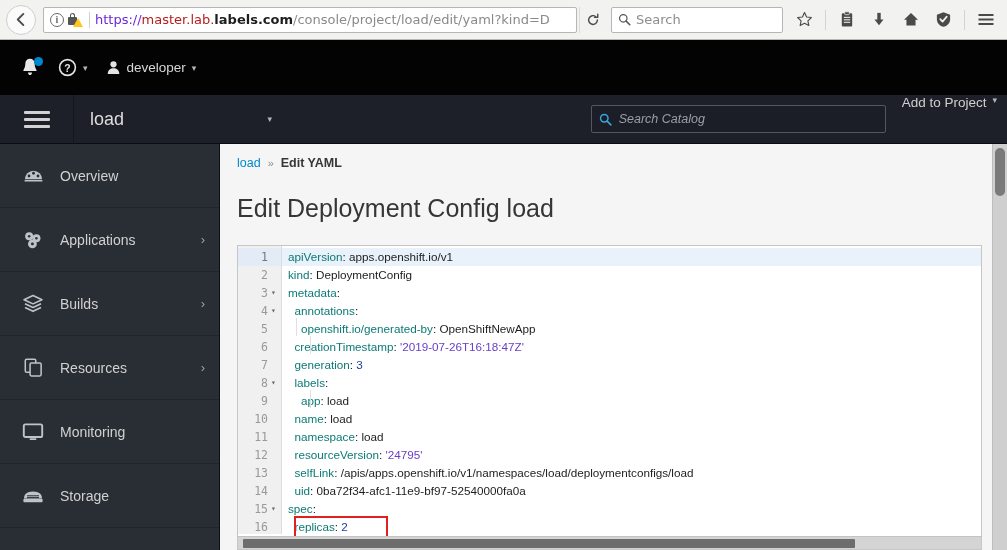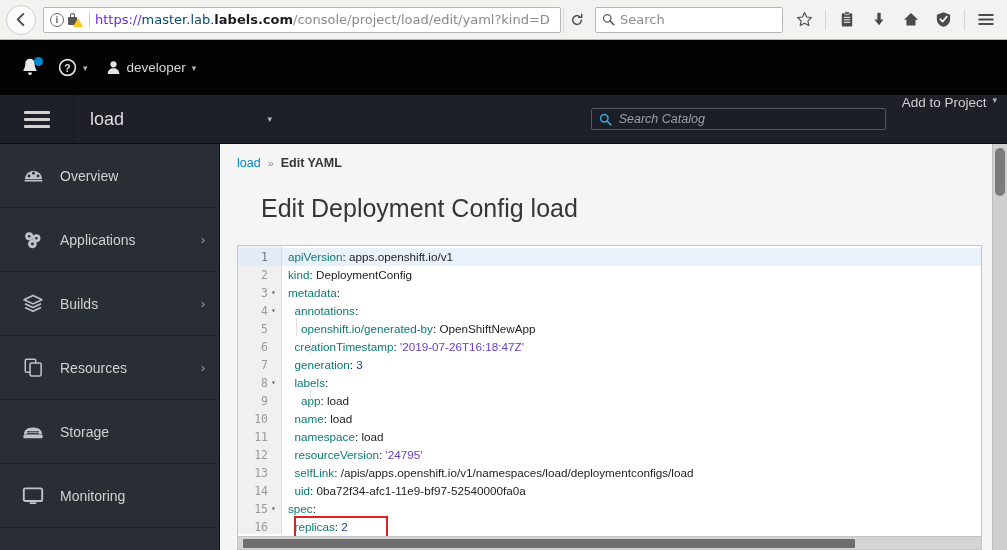--- a/index.html
+++ b/index.html
@@ -56,29 +56,29 @@
     border-bottom: 9px solid #ffc61e;
   }
   .url-sep { width: 1px; height: 16px; background: #d0d0d0; margin: 0 5px 0 2px; flex: none; }
   .url-text {
     font-size: 13px; color: #8a8a8a; white-space: nowrap;
     overflow: hidden; flex: 1 1 auto;
     font-family: "DejaVu Sans", sans-serif;
   }
   .url-text b { color: #1d1d1d; font-weight: bold; }
   .url-text .proto { color: #6d28d9; }
-  .url-text .host { color: #0c4a6e; }
+  .url-text .host { color: #b91c1c; }
   .reload-btn {
     width: 26px; height: 26px; flex: none;
     display: flex; align-items: center; justify-content: center;
     color: #4a4a4a; font-size: 15px; margin-left: 2px;
     border-left: 1px solid #dcdcdc;
   }
   .searchbar {
-    width: 188px; height: 26px; flex: none; margin-left: 6px;
+    width: 172px; height: 26px; flex: none; margin-left: 6px;
     background: #fff; border: 1px solid #b6b6b6; border-radius: 2px;
     display: flex; align-items: center; padding: 0 6px; gap: 5px;
   }
   .searchbar .placeholder { font-size: 13px; color: #8d8d8d; font-family: "DejaVu Sans", sans-serif; }
   .tb-icons { display: flex; align-items: center; flex: none; margin-left: 6px; gap: 2px; }
   .tb-btn {
     width: 30px; height: 30px;
     display: flex; align-items: center; justify-content: center;
     color: #4a4a4a;
   }
@@ -116,21 +116,21 @@
   .hamburger span {
     display: block; width: 26px; height: 3px; background: #d2d2d2; margin: 4px 0; border-radius: 1px;
   }
   .project-name-cell {
     width: 212px; flex: none; height: 49px;
     display: flex; align-items: center; justify-content: space-between;
     padding: 0 14px 0 16px; color: #dcdcdc; font-size: 18px;
   }
   .pb-spacer { flex: 1 1 auto; }
   .catalog-search {
-    width: 295px; height: 22px; flex: none;
+    width: 295px; height: 28px; flex: none;
     background: #1b1e26; border: 1px solid #525862; border-radius: 2px;
     display: flex; align-items: center; gap: 7px; padding: 0 7px;
   }
   .catalog-search .ph { font-size: 12.5px; color: #9b9fa8; font-style: italic; }
   .add-project {
     flex: none; color: #cfcfcf; font-size: 13.5px;
     display: flex; align-items: flex-start; gap: 6px;
     padding: 0 10px 0 16px; height: 49px;
   }
 
@@ -157,21 +157,21 @@
     position: relative; overflow: hidden;
     padding: 0 0 0 0;
   }
   .breadcrumb {
     padding: 12px 0 0 17px; font-size: 12.5px; display: flex; align-items: center; gap: 7px;
   }
   .breadcrumb .bc-link { color: #0088ce; }
   .breadcrumb .bc-sep { color: #8b8d8f; font-size: 11px; }
   .breadcrumb .bc-cur { color: #363636; font-weight: bold; }
   .page-title {
-    padding: 24px 0 0 17px; font-size: 25px; color: #363636; font-weight: normal; margin-left: 24px;
+    padding: 24px 0 0 17px; font-size: 25px; color: #363636; font-weight: normal;
   }
 
   
   .editor-wrap {
     margin: 22px 0 0 17px;
     width: 745px;
     height: 305px;
     background: #fff;
     border: 1px solid #c6c6c6;
     position: relative;
@@ -424,35 +424,35 @@
             <rect x="2.4" y="2.4" width="11" height="13.6" rx="1.4" fill="none" stroke="#bfc3c7" stroke-width="1.6"></rect>
             <rect x="7.4" y="6.4" width="11.6" height="13.4" rx="1.4" fill="#292e34" stroke="#bfc3c7" stroke-width="1.6"></rect>
           </svg>
         </span>
         <span class="si-label">Resources</span>
         <span class="si-chevron">›</span>
       </div>
       <div class="side-item">
         <span class="si-icon">
           <svg width="22" height="20" viewBox="0 0 22 20">
+            <rect x="1.8" y="2.4" width="18.4" height="12.6" rx="1.6" fill="none" stroke="#bfc3c7" stroke-width="1.9"></rect>
+            <rect x="7.6" y="16.2" width="6.8" height="1.9" rx="0.9" fill="#bfc3c7"></rect>
+          </svg>
+        </span>
+        <span class="si-label">Monitoring</span>
+      </div>
+      <div class="side-item">
+        <span class="si-icon">
+          <svg width="22" height="20" viewBox="0 0 22 20">
             <path d="M2 12.5 C2 8.5 4.5 5.5 11 5.5 C17.5 5.5 20 8.5 20 12.5 Z" fill="#bfc3c7"></path>
             <rect x="1.4" y="12.8" width="19.2" height="3.4" rx="1" fill="#bfc3c7"></rect>
             <path d="M5 9.8 L17 9.8 M5 11.6 L17 11.6" stroke="#292e34" stroke-width="1"></path>
           </svg>
         </span>
         <span class="si-label">Storage</span>
-      </div>
-      <div class="side-item">
-        <span class="si-icon">
-          <svg width="22" height="20" viewBox="0 0 22 20">
-            <rect x="1.8" y="2.4" width="18.4" height="12.6" rx="1.6" fill="none" stroke="#bfc3c7" stroke-width="1.9"></rect>
-            <rect x="7.6" y="16.2" width="6.8" height="1.9" rx="0.9" fill="#bfc3c7"></rect>
-          </svg>
-        </span>
-        <span class="si-label">Monitoring</span>
       </div>
       <div class="side-item">
         <span class="si-icon">
           <svg width="22" height="20" viewBox="0 0 22 20">
             <path d="M1.8 3 L9.4 3 L9.4 17 L1.8 17 Z" fill="#bfc3c7"></path>
             <path d="M12.6 3 L20.2 3 L20.2 17 L12.6 17 Z" fill="#bfc3c7"></path>
           </svg>
         </span>
       </div>
     </nav>

